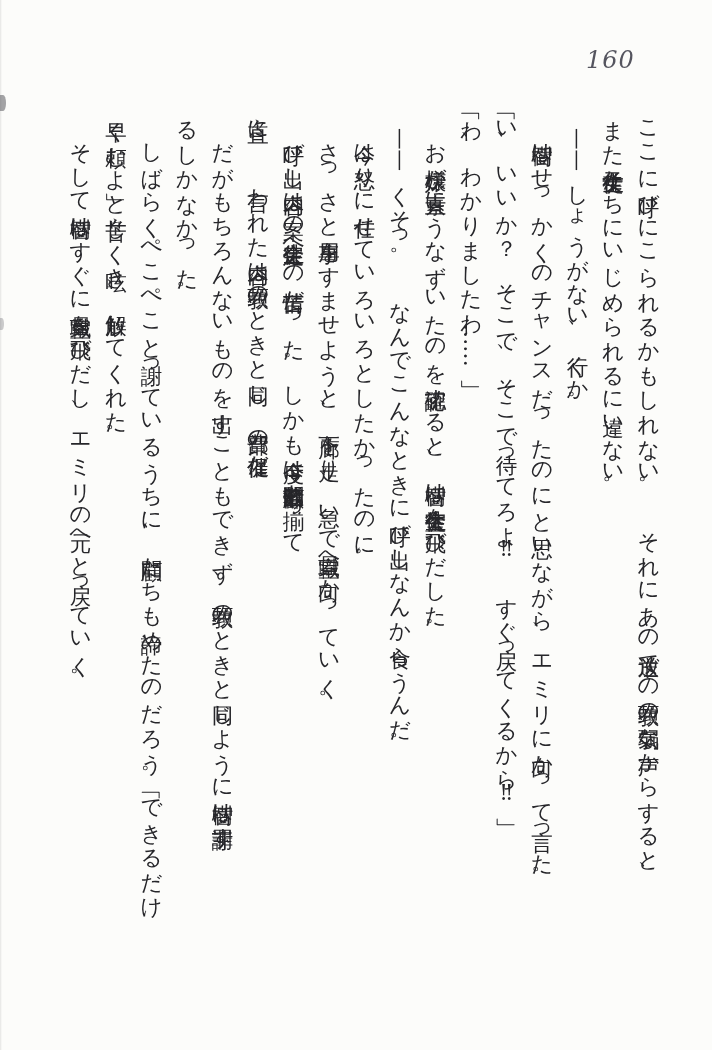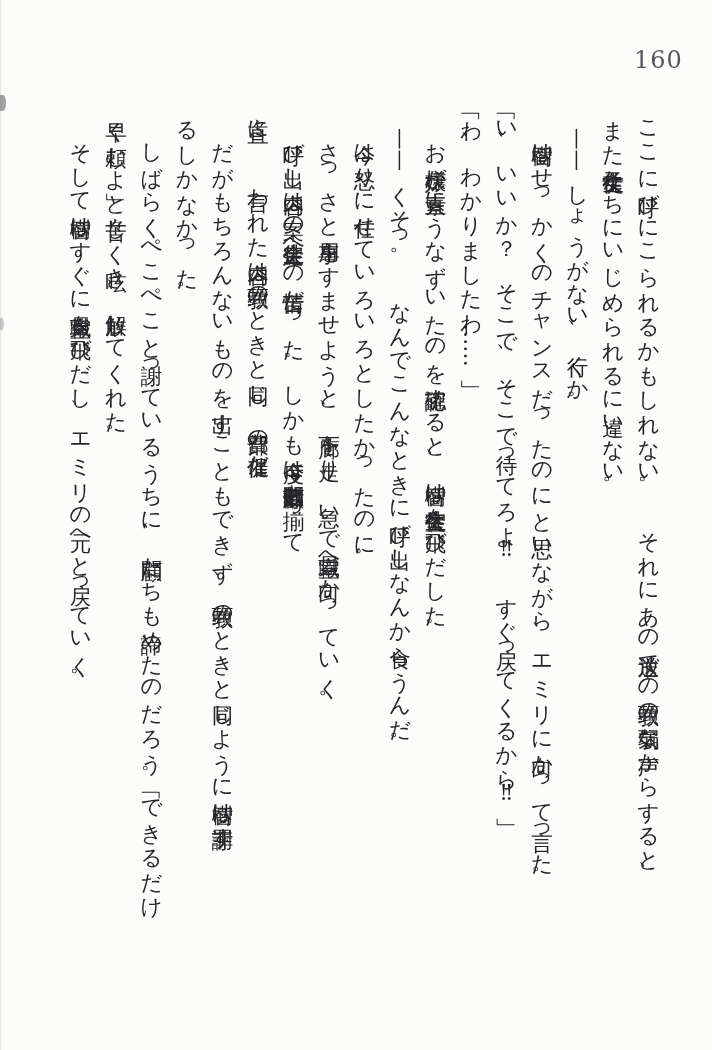--- a/index.html
+++ b/index.html
@@ -44,23 +44,23 @@
     width: 4px;
     height: 12px;
     background: rgba(110,110,115,0.35);
     border-radius: 0 60% 60% 0;
   }
   .page-number {
     position: absolute;
     top: 48px;
     left: 586px;
     font-size: 24px;
+    font-style: italic;
     letter-spacing: 1px;
     line-height: 1;
-    margin-left: 48px;
   }
   .text-area {
     position: absolute;
     top: 106px;
     right: 46px;
     height: 882px;
     writing-mode: vertical-rl;
     text-orientation: mixed;
   }
   .col {

